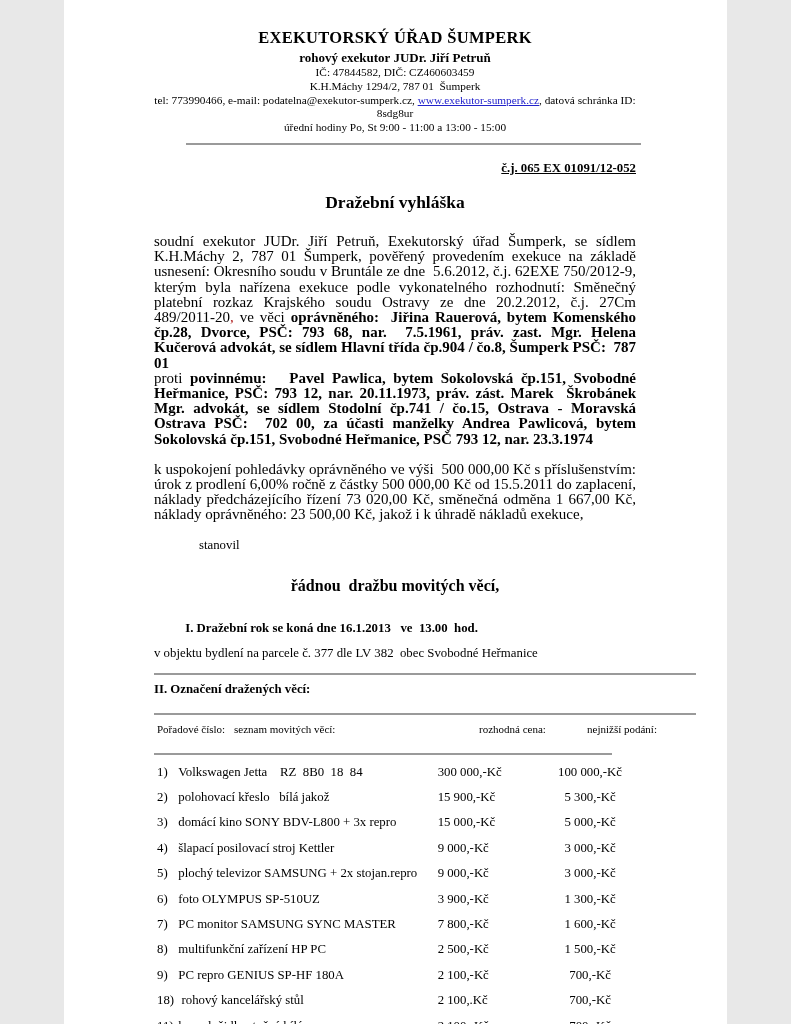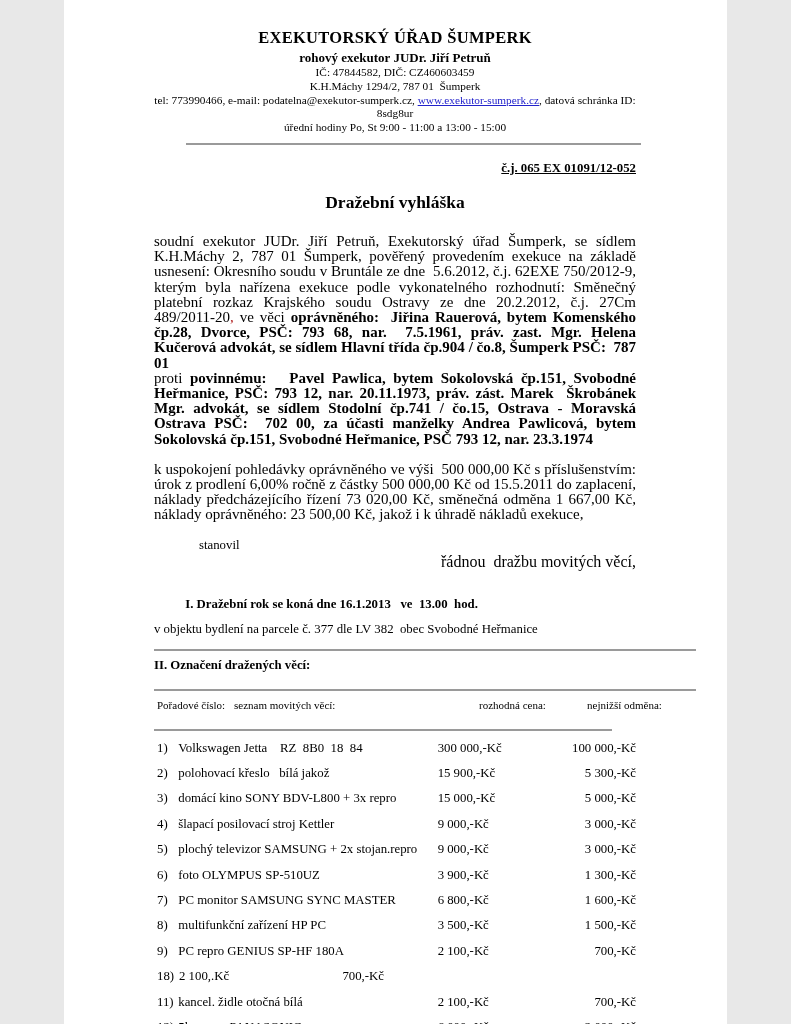--- a/index.html
+++ b/index.html
@@ -18,40 +18,40 @@
   .rule-top   { width:455px; margin:8px 0 0 32px; }
   .rule-wide  { width:542px; }
   .rule-table { width:458px; }
   .cj    { text-align:right;  font-weight:bold; font-size:12.8px; margin-top:16px;text-decoration:underline; }
   .title { text-align:center; font-weight:bold; font-size:17.5px; margin-top:16px; }
   .para  { font-size:15px; line-height:15.2px; text-align:justify; margin:0; }
   .para span, .para b { white-space:pre-wrap; }
   .p1 { margin-top:21px; }
   .p2 { margin-top:15px; }
   .stanovil { font-size:12.8px; margin-top:15px; padding-left:45px; }
-  .auction  { text-align:right; font-weight:normal; font-size:16px; white-space:pre-wrap; }
+  .auction  { text-align:center; font-weight:bold; font-size:16px; margin-top:24px; white-space:pre-wrap; }
   .s1h   { font-weight:bold; font-size:12.8px; margin-top:26px; white-space:pre-wrap;margin-left:28px; }
   .s1loc { font-size:12.8px; margin-top:10px;  white-space:pre-wrap; }
   .mt12 { margin-top:12px; }
   .mt16 { margin-top:16px; }
   .mt15 { margin-top:15px; }
   .s2h { font-weight:bold; font-size:12.8px; margin-top:7px; }
   .thead { position:relative; height:15px; margin-top:8px; font-size:11px; }
   .thead span { position:absolute; top:0; white-space:nowrap; }
   .th-num  { left:3px; }
   .th-desc { left:80px; }
   .th-price{ left:325px; }
   .th-min  { left:433px; }
   .rows { margin-top:5px; }
   .row { display:flex; line-height:25.4px; font-size:12.8px; }
   .row span { white-space:pre-wrap; }
   .c-num  { width:25px;  padding-left:3px; box-sizing:border-box; }
   .c-desc { width:268px; }
   .c-price{ width:110px; text-align:left; }
-  .c-min  { width:95px;  text-align:right; }
+  .c-min  { width:95px;  text-align:center; }
   .red { color:#b22222; }
 </style>
 </head>
 <body>
 
 <div class="page">
 
   <div class="hdr">
     <div class="hdr-office">EXEKUTORSKÝ ÚŘAD ŠUMPERK</div>
     <div class="hdr-exec">rohový exekutor JUDr. Jiří Petruň</div>
@@ -81,21 +81,21 @@
   <div class="rule rule-wide mt12"></div>
 
   <div class="s2h">II. Označení dražených věcí:</div>
 
   <div class="rule rule-wide mt16"></div>
 
   <div class="thead">
     <span class="th-num">Pořadové číslo:</span>
     <span class="th-desc">seznam movitých věcí:</span>
     <span class="th-price">rozhodná cena:</span>
-    <span class="th-min">nejnižší odměna:</span>
+    <span class="th-min">nejnižší podání:</span>
   </div>
 
   <div class="rule rule-table mt15"></div>
 
   <div class="rows">
     <div class="row">
         <span class="c-num">1)</span>
         <span class="c-desc">Volkswagen Jetta    RZ  8B0  18  84</span>
         <span class="c-price">300 000,-Kč</span>
         <span class="c-min">100 000,-Kč</span>
@@ -126,37 +126,38 @@
       </div>
     <div class="row">
         <span class="c-num">6)</span>
         <span class="c-desc">foto OLYMPUS SP-510UZ</span>
         <span class="c-price">3 900,-Kč</span>
         <span class="c-min">1 300,-Kč</span>
       </div>
     <div class="row">
         <span class="c-num">7)</span>
         <span class="c-desc">PC monitor SAMSUNG SYNC MASTER</span>
-        <span class="c-price">6 800,-Kč</span>
+        <span class="c-price">7 800,-Kč</span>
         <span class="c-min">1 600,-Kč</span>
       </div>
     <div class="row">
         <span class="c-num">8)</span>
         <span class="c-desc">multifunkční zařízení HP PC</span>
-        <span class="c-price">3 500,-Kč</span>
+        <span class="c-price">2 500,-Kč</span>
         <span class="c-min">1 500,-Kč</span>
       </div>
     <div class="row">
         <span class="c-num">9)</span>
         <span class="c-desc">PC repro GENIUS SP-HF 180A</span>
         <span class="c-price">2 100,-Kč</span>
         <span class="c-min">700,-Kč</span>
       </div>
     <div class="row">
         <span class="c-num">18)</span>
+        <span class="c-desc"> rohový kancelářský stůl</span>
         <span class="c-price">2 100,.Kč</span>
         <span class="c-min">700,-Kč</span>
       </div>
     <div class="row">
         <span class="c-num">11)</span>
         <span class="c-desc">kancel. židle otočná bílá</span>
         <span class="c-price">2 100,-Kč</span>
         <span class="c-min">700,-Kč</span>
       </div>
     <div class="row">

